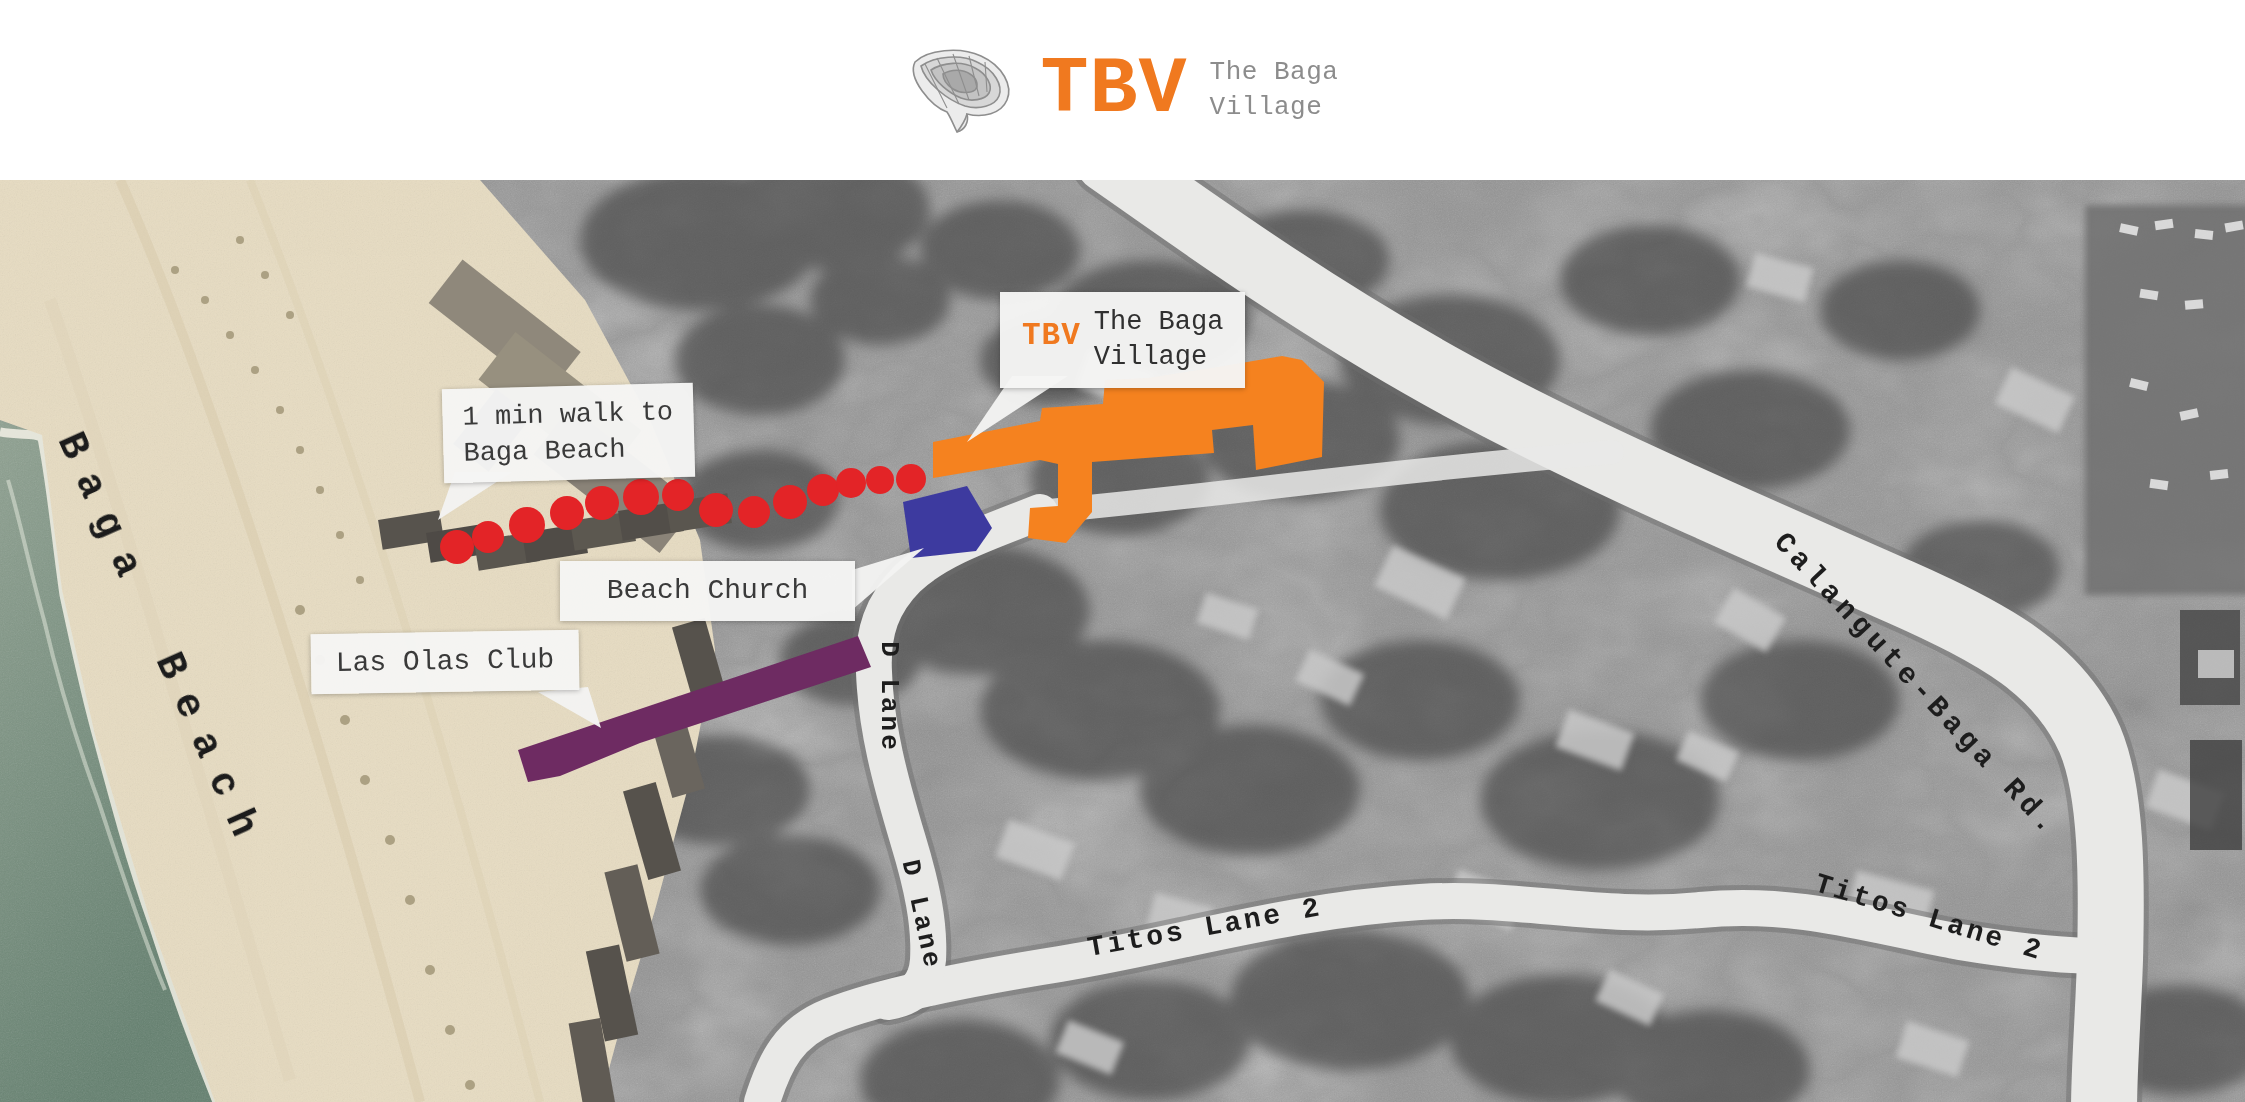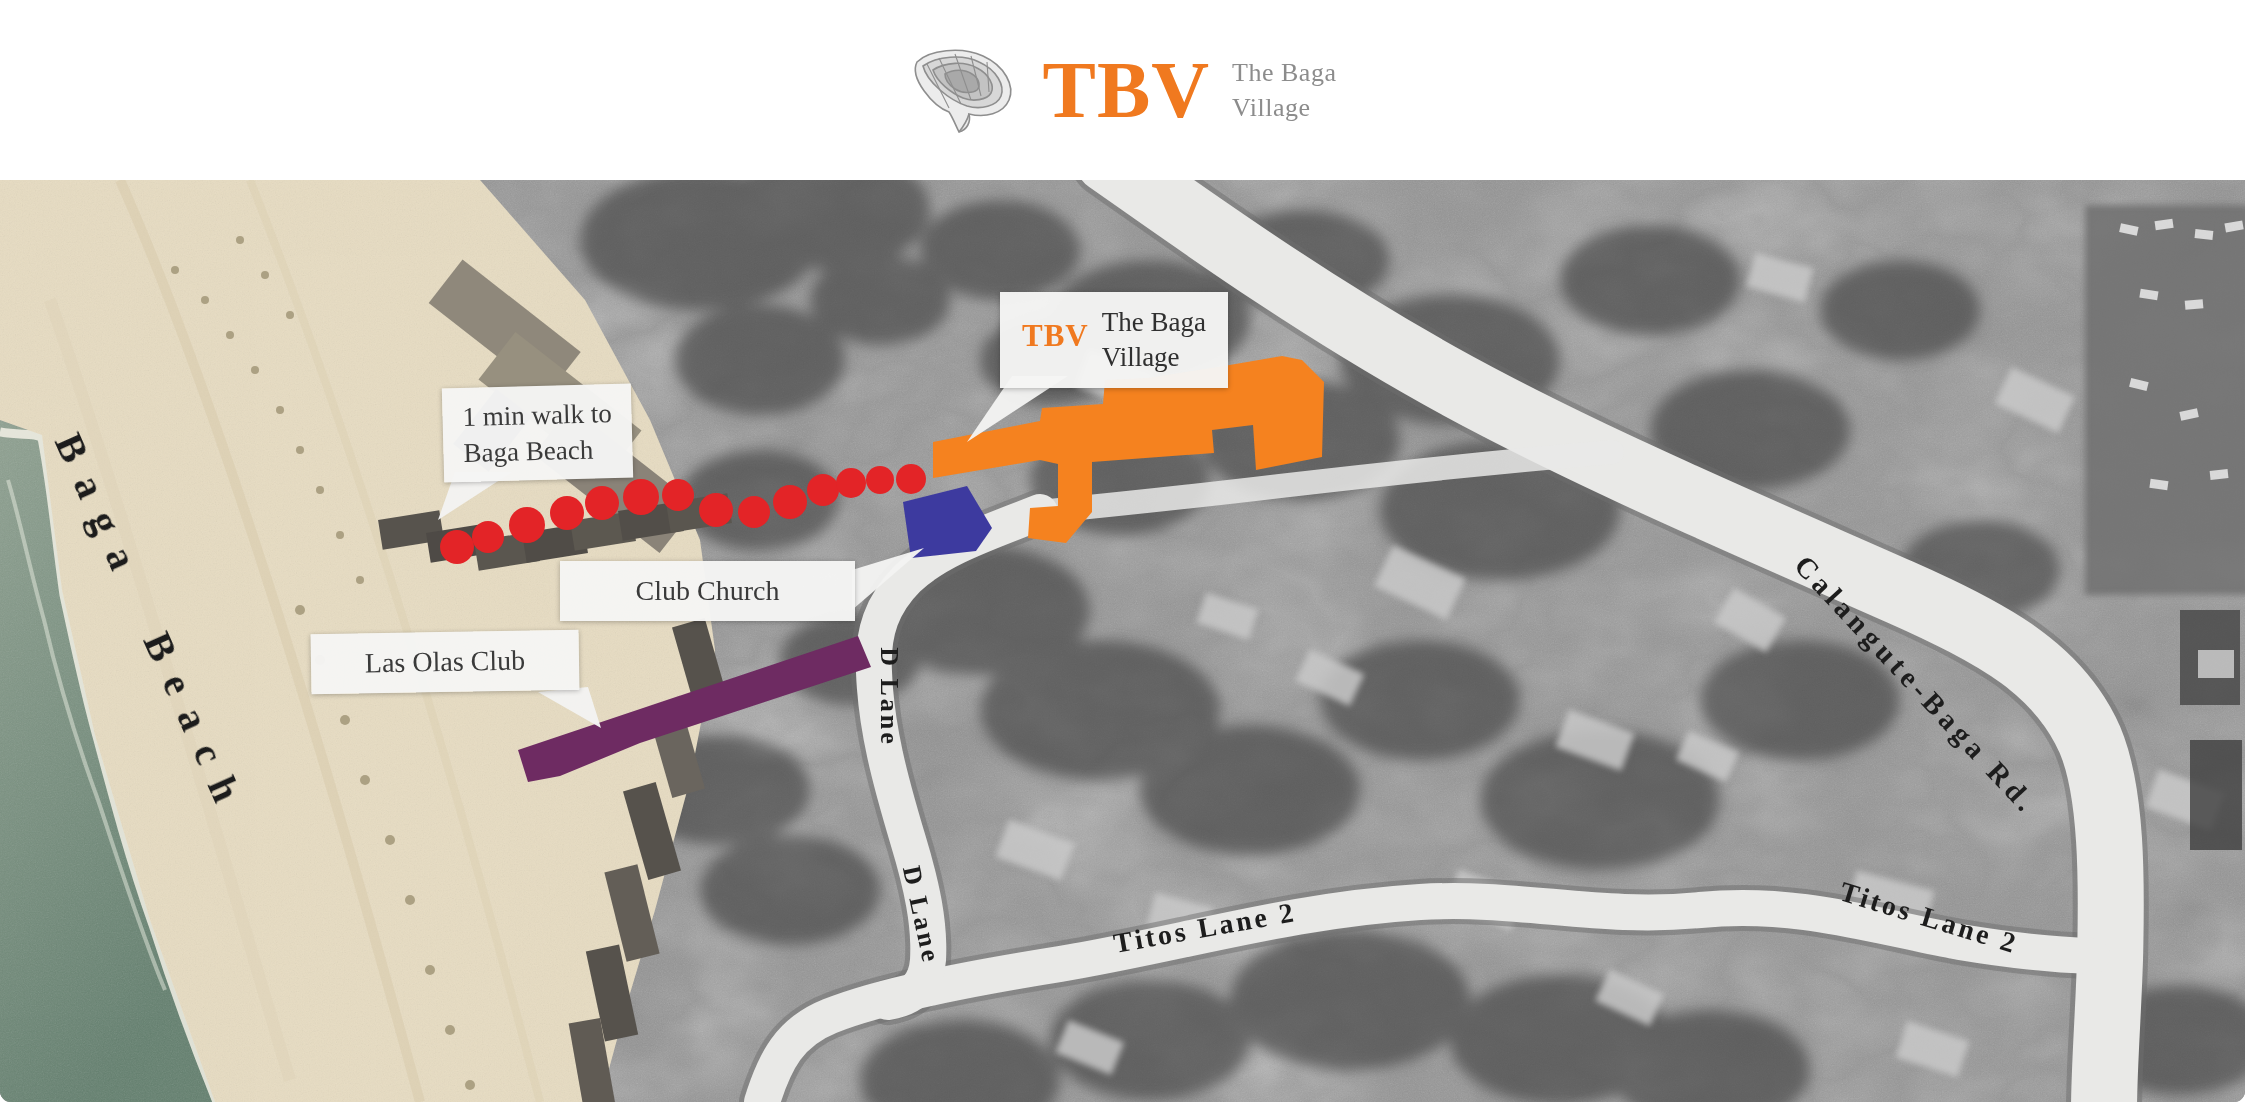--- a/index.html
+++ b/index.html
@@ -1,17 +1,17 @@
 <!DOCTYPE html>
 <html><head>
 <meta charset="utf-8">
 <style>
   html,body{margin:0;padding:0;background:#ffffff;}
   .page{position:relative;width:2245px;height:1102px;overflow:hidden;background:#ffffff;
-        font-family:Liberation Serif, serif;border-radius:11px;}
+        font-family:Liberation Mono, monospace;}
 
   
   .site-header{position:absolute;top:0;left:0;width:2245px;height:180px;background:#ffffff;
                display:flex;align-items:center;justify-content:center;}
   .brand{display:flex;align-items:center;gap:22px;cursor:pointer;}
   .brand-shell{width:112px;height:92px;}
   .brand-abbr{font-size:80px;font-weight:bold;color:#F0791F;letter-spacing:1px;line-height:1;}
   .brand-name{font-size:26px;color:#8C8C8C;line-height:1.35;letter-spacing:0.5px;}
 
   
@@ -294,17 +294,17 @@
     </div>
 
     <div class="callout callout-tbv" style="left:1000px;top:112px;">
       <span class="abbr">TBV</span>
       <span class="name">
         <div>The Baga</div>
         <div>Village</div>
       </span>
     </div>
 
-    <div class="callout center" style="left:560px;top:381px;width:255px;font-size:28px;">Club Church</div>
+    <div class="callout center" style="left:560px;top:381px;width:255px;font-size:28px;">Beach Church</div>
 
     <div class="callout center" style="left:311px;top:452px;width:228px;font-size:28px;transform:rotate(-1deg);">Las Olas Club</div>
   </div>
 </div>
 
 </body></html>

